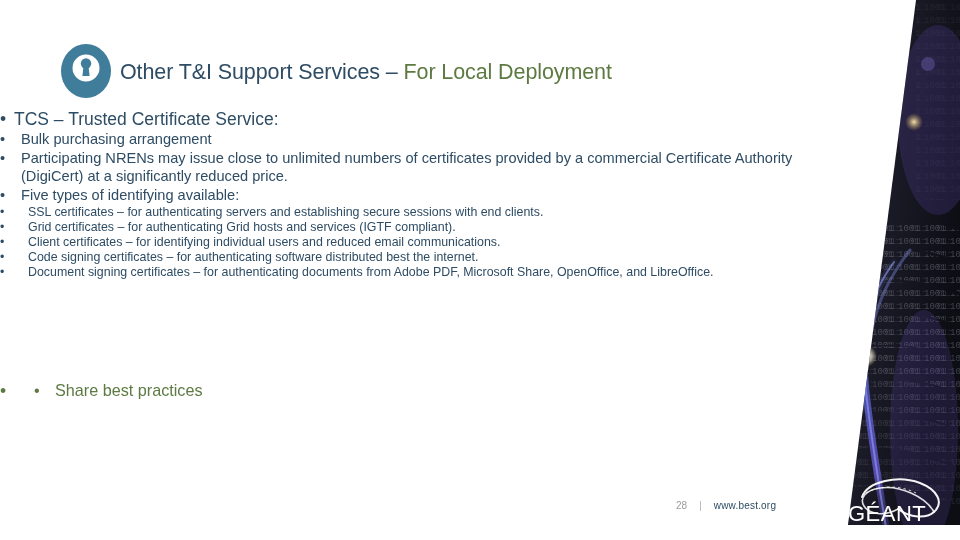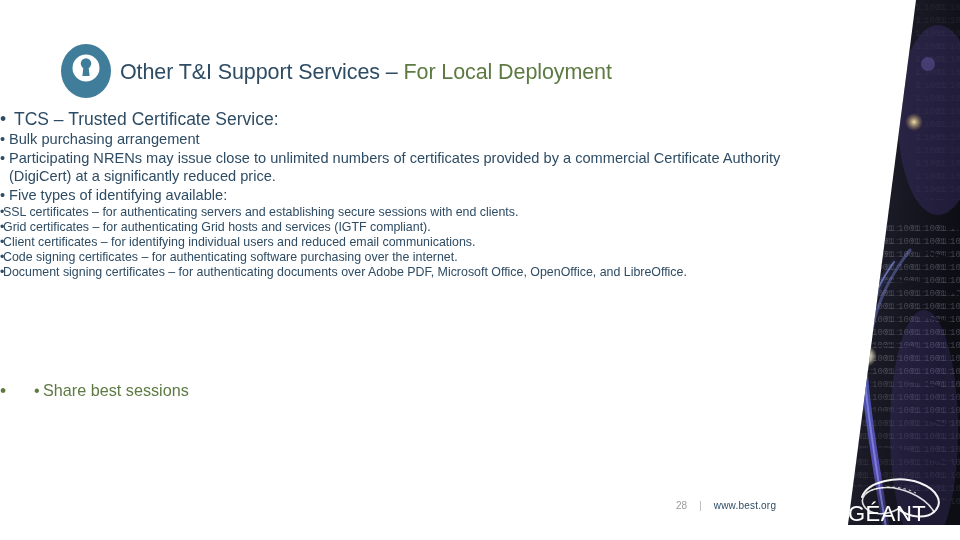--- a/index.html
+++ b/index.html
@@ -88,26 +88,26 @@
   }
 
   
   .l1 { margin-left: 137px; }
   .l1 > li.b { font-size: 17.5px; line-height: 1.28; margin-bottom: 1px; }
   .l1 > li.b > .txt { padding-left: 14px; }
 
   
   .l2 { margin-left: 31px; }
   .l2 > li.b { font-size: 14.6px; line-height: 1.27; }
-  .l2 > li.b > .txt { padding-left: 9px; }
+  .l2 > li.b > .txt { padding-left: 21px; }
 
   
   .l3 { margin-left: 37px; }
   .l3 > li.b { font-size: 12.4px; line-height: 1.22; }
-  .l3 > li.b > .txt { padding-left: 3px; }
+  .l3 > li.b > .txt { padding-left: 28px; }
 
   
   .green { color: #5d7a42; }
   .outreach {
     position: absolute;
     left: 0;
     top: 380px;
     width: 700px;
     z-index: 3;
   }
@@ -243,41 +243,41 @@
               <li class="b">
                 <span class="bul">•</span>
                 <span class="txt">Grid certificates – for authenticating Grid hosts and services (IGTF compliant).</span>
               </li>
               <li class="b">
                 <span class="bul">•</span>
                 <span class="txt">Client certificates – for identifying individual users and reduced email communications.</span>
               </li>
               <li class="b">
                 <span class="bul">•</span>
-                <span class="txt">Code signing certificates – for authenticating software purchasing over the internet.</span>
-              </li>
-              <li class="b">
-                <span class="bul">•</span>
-                <span class="txt">Document signing certificates – for authenticating documents over Adobe PDF, Microsoft Office, OpenOffice, and LibreOffice.</span>
+                <span class="txt">Code signing certificates – for authenticating software distributed best the internet.</span>
+              </li>
+              <li class="b">
+                <span class="bul">•</span>
+                <span class="txt">Document signing certificates – for authenticating documents from Adobe PDF, Microsoft Share, OpenOffice, and LibreOffice.</span>
               </li>
             </ul>
           </li>
         </ul>
       </li>
     </ul>
   </div>
 
   <div class="outreach green">
     <ul class="lvl l1">
       <li class="b">
         <span class="bul">•</span>
         <ul class="lvl l2">
           <li class="b">
             <span class="bul">•</span>
-            <span class="txt">Share best sessions</span>
+            <span class="txt">Share best practices</span>
           </li>
         </ul>
       </li>
     </ul>
   </div>
 
   <div class="footer">
     <span class="pagenum">28</span>
     <span class="sep">|</span>
     <span class="weburl">www.best.org</span>

